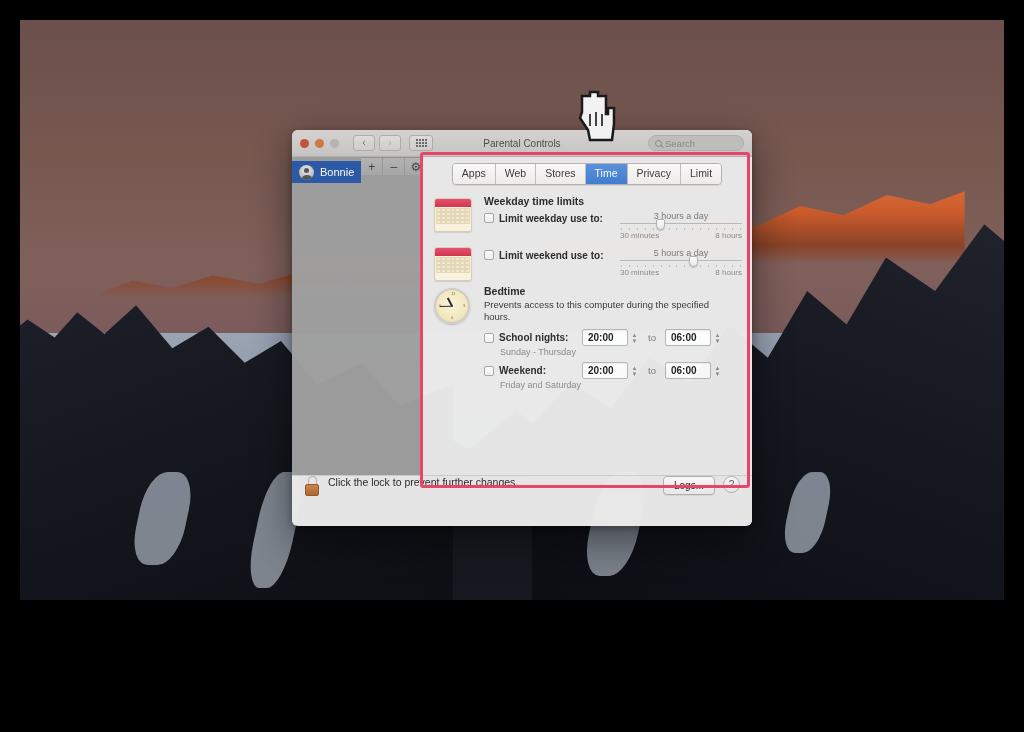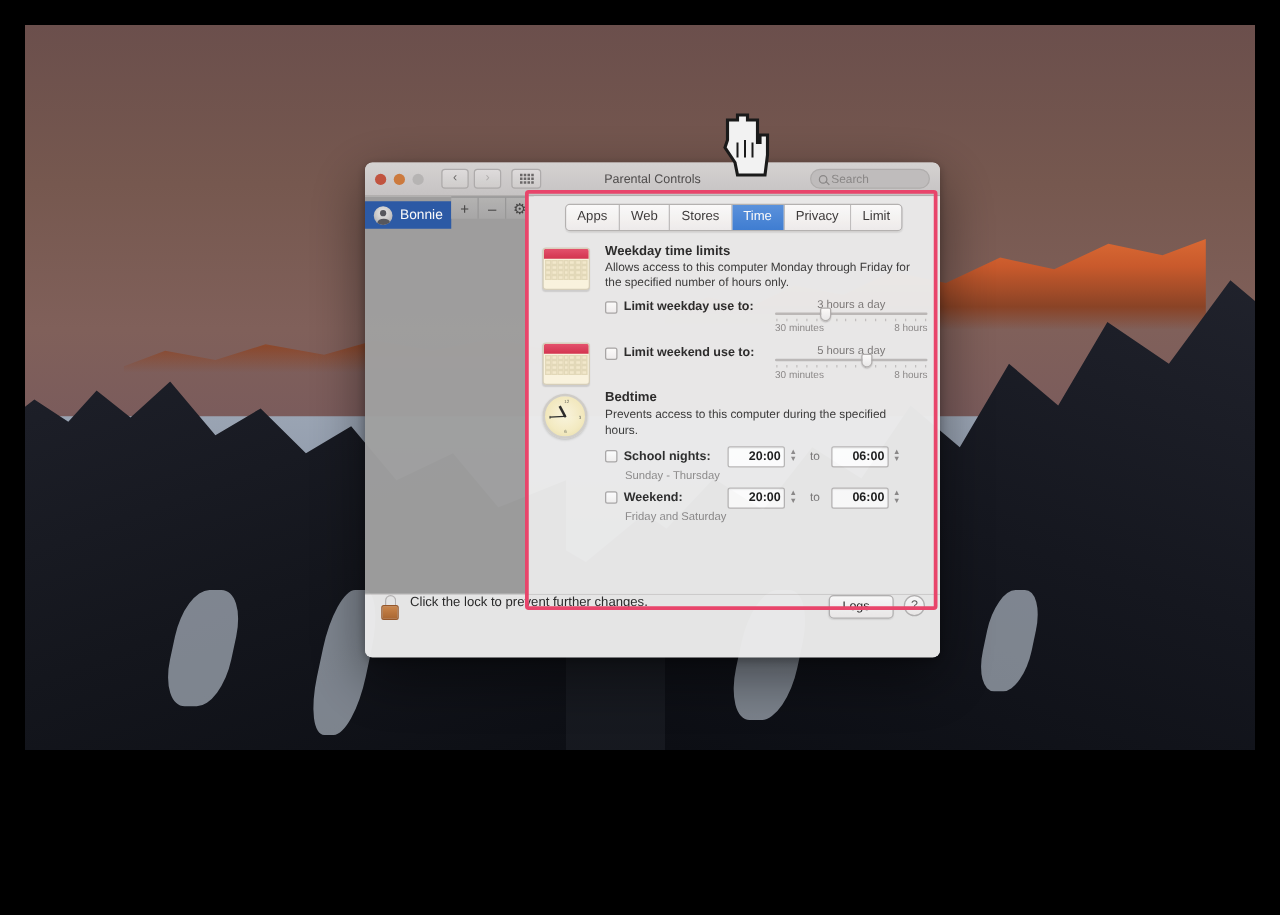--- a/index.html
+++ b/index.html
@@ -202,21 +202,21 @@
   .ends { display:flex; justify-content:space-between; margin-top:1px; }
   .ends span { font-size:8px; color:#8d8b8b; }
 
   
   .bedrow { display:flex; align-items:center; gap:6px; margin-top:5px; }
   .bedlabelwrap { min-width:92px; display:flex; align-items:center; gap:5px; }
   .stepwrap { display:flex; align-items:center; }
   .timefield {
     width:46px; height:17px; border:1px solid #b9b7b7; border-radius:2px;
     background:#fff; font-size:10px; font-weight:bold; color:#1c1c1c;
-    display:flex; align-items:center; padding-left:16px;
+    display:flex; align-items:center; padding-left:5px;
     box-shadow:inset 0 1px 1px rgba(0,0,0,.06);
   }
   .stepper {
     width:9px; height:17px; margin-left:2px;
     display:flex; flex-direction:column; justify-content:center; align-items:center;
     color:#8d8b8b; font-size:6px; line-height:1;
   }
   .totext { font-size:9.5px; color:#7d7b7b; margin:0 3px; }
   .sublabel { font-size:9px; color:#8d8b8b; margin:1px 0 0 16px; }
 
@@ -373,21 +373,20 @@
                     <i></i>
                     <i></i>
                     <i></i>
                     <i></i>
                     <i></i>
                 </div>
               </div>
             </div>
             <div class="sectext">
               <div class="sec-title">Weekday time limits</div>
-              <div class="sec-desc">Allows access to this computer Monday through Friday for the specified number of hours only.</div>
               <div class="ctrlrow">
                 <div class="cbwrap">
                   <span class="cb"></span>
                   <span class="cblabel">Limit weekday use to:</span>
                 </div>
                 <div class="slider">
                   <div class="slider-val">3 hours a day</div>
                   <div class="track">
                     <span class="line"></span>
                     <span class="thumb" id="wk-thumb" style="left: 33%;"></span>

